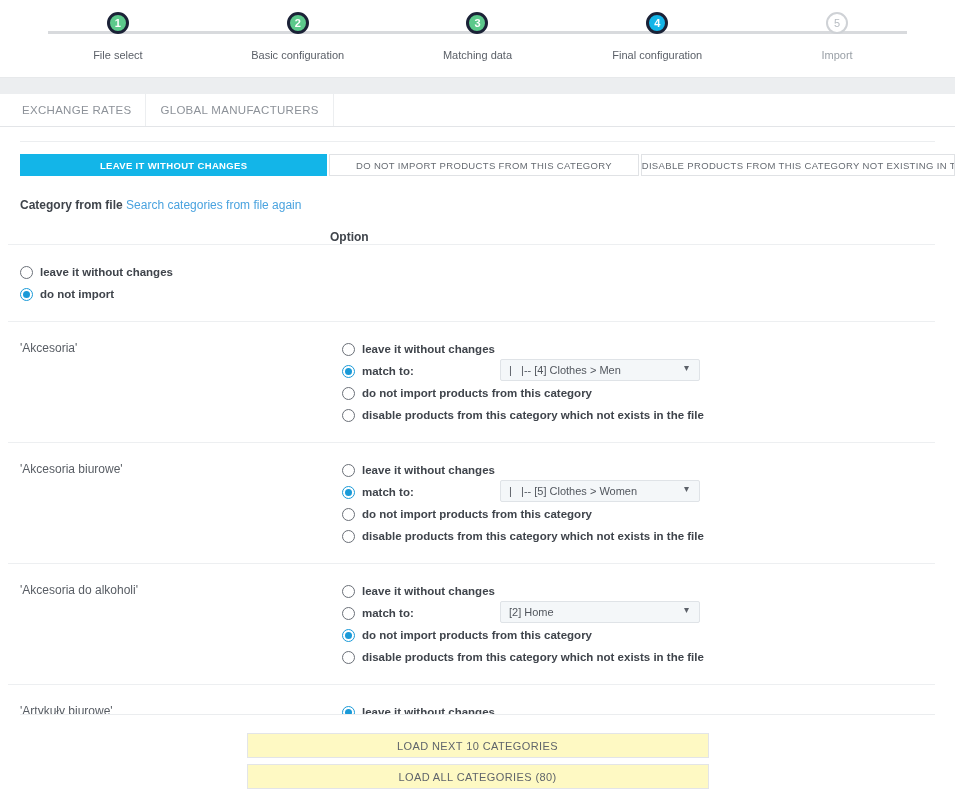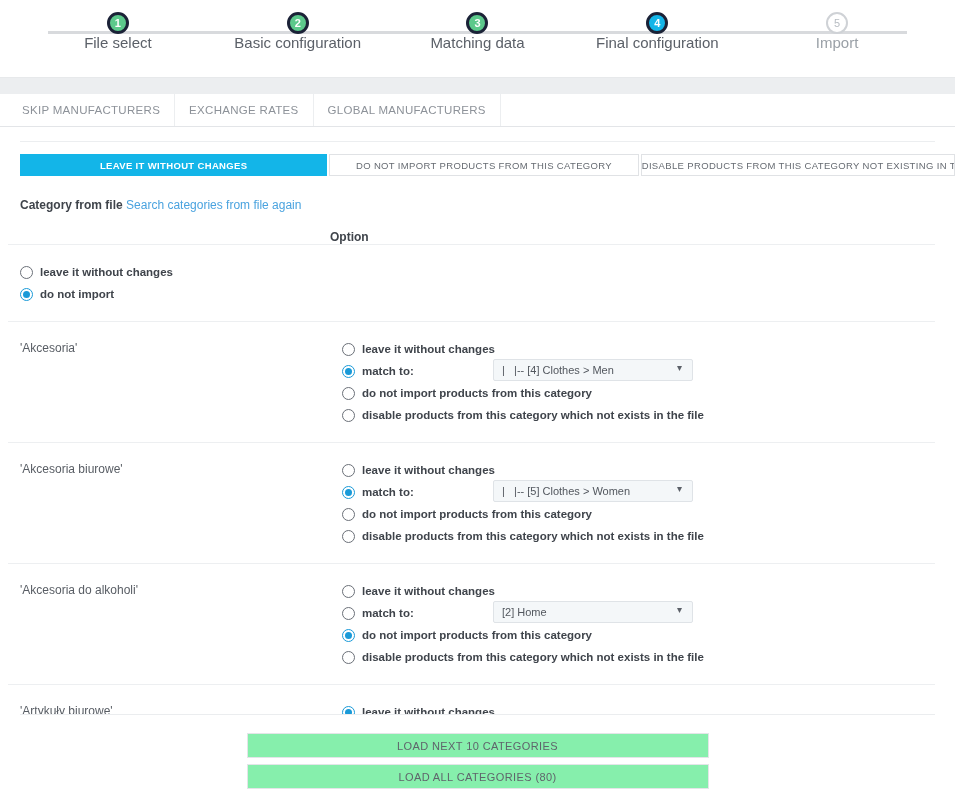--- a/index.html
+++ b/index.html
@@ -63,22 +63,22 @@
     background: #13b5e8;
     border: 3px solid #1b2237;
   }
   .step-circle.todo {
     background: #ffffff;
     border: 2px solid #cfd2d6;
     color: #b7bcc2;
     font-weight: normal;
   }
   .step-label {
-    margin-top: 0;
-    font-size: 15px;
+    margin-top: 15px;
+    font-size: 11px;
     color: #5b6068;
     white-space: nowrap;
   }
   .step-label.muted { color: #9aa0a7; }
 
   
   .gap { height: 16px; background: #eceef0; }
 
   
   .panel {
@@ -225,21 +225,21 @@
   }
   .opt-label {
     font-size: 11.5px;
     font-weight: bold;
     color: #3f444b;
     white-space: nowrap;
   }
   .opt-with-select { position: relative; }
   .sel {
     position: absolute;
-    left: 151px;
+    left: 158px;
     top: -1px;
     width: 200px;
     height: 22px;
     background: #f4f7f9;
     border: 1px solid #dfe3e7;
     border-radius: 2px;
     font-size: 11px;
     color: #52575e;
     padding: 0 18px 0 8px;
     line-height: 20px;
@@ -270,21 +270,21 @@
     align-items: center;
   }
   .load-btn {
     width: 462px;
     height: 25px;
     line-height: 24px;
     text-align: center;
     font-size: 11px;
     letter-spacing: .4px;
     color: #5f646b;
-    background: #86efac;
+    background: #fef9c3;
     border: 1px solid #e3e5e8;
     cursor: pointer;
     margin-bottom: 6px;
   }
 </style>
 </head>
 <body>
 
 <div class="stepper-card">
   <div class="stepper">
@@ -322,21 +322,20 @@
         </div>
       </div>
   </div>
 </div>
 
 <div class="gap"></div>
 
 <div class="panel">
 
   <div class="tabs" id="tabs">
-      <div class="tab">SKIP MANUFACTURERS</div>
       <div class="tab">EXCHANGE RATES</div>
       <div class="tab">GLOBAL MANUFACTURERS</div>
     </div>
 
 
   <div class="rule"></div>
 
   <div class="btn-row" id="setall-row">
       <div class="setall-btn b1 primary">LEAVE IT WITHOUT CHANGES</div>
       <div class="setall-btn b2">DO NOT IMPORT PRODUCTS FROM THIS CATEGORY</div>

